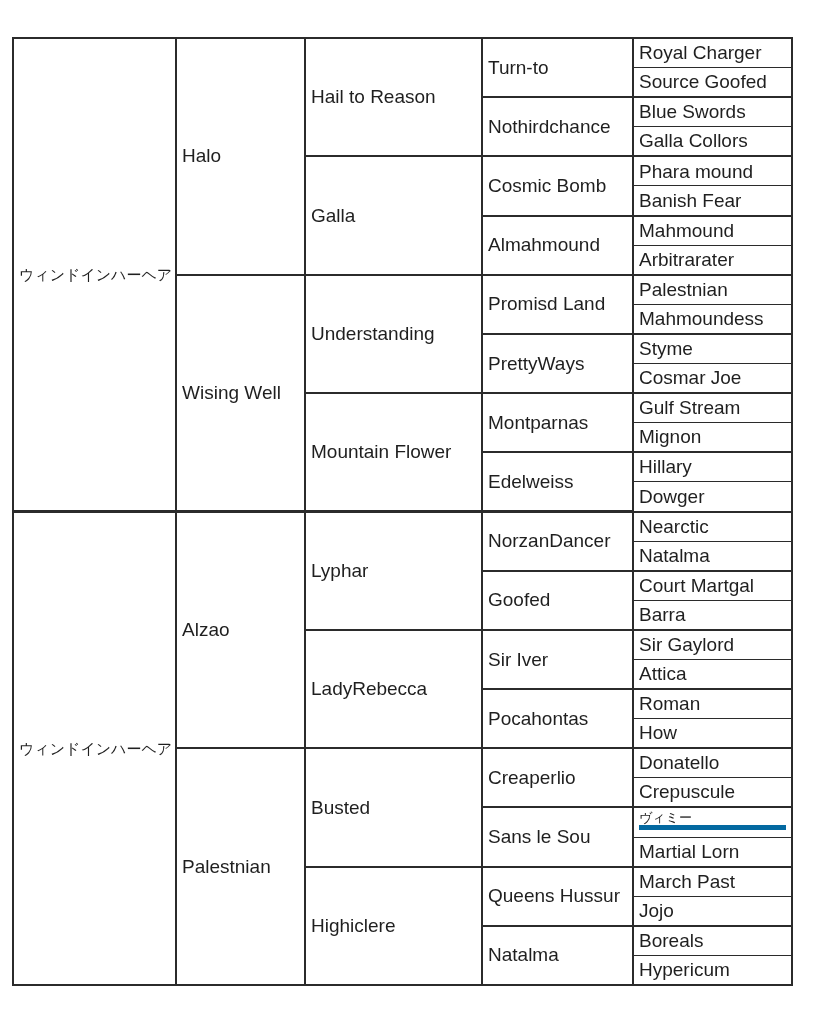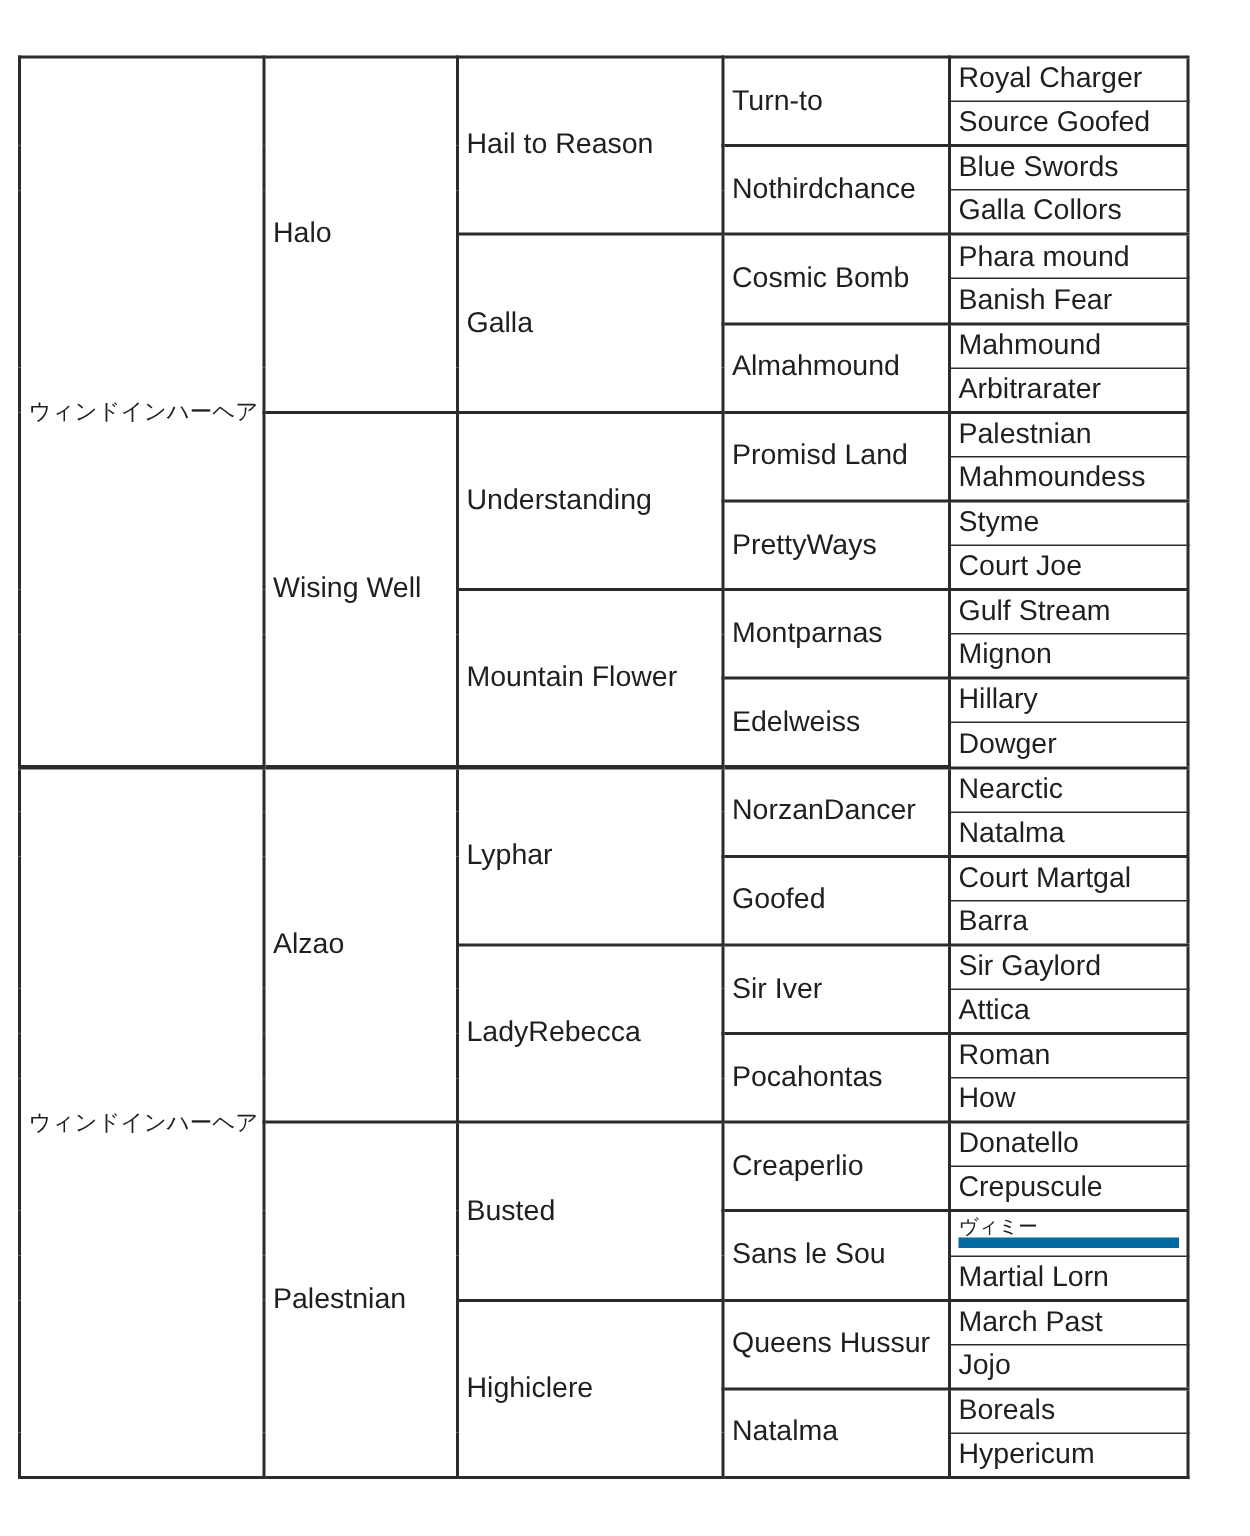--- a/index.html
+++ b/index.html
@@ -41,21 +41,21 @@
   td.g1, td.g2, td.g3, td.g4 { border-width: 2px; margin-top: 12px; }
   td.g1 { font-size: 15px; }
   td.g5.pstart { border-top-width: 2px; margin-top: 18px; }
   tr.half > td { border-top-width: 3px; }
   td.vimy { vertical-align: top; padding: 0; }
   td.vimy span {
     display: block;
     margin: 2px 5px 0 5px;
     font-size: 13px;
     line-height: 15px;
-    border-bottom: 7px solid #0369a1;
+    border-bottom: 5px solid #0369a1;
   }
 </style>
 </head>
 <body>
 
 <div class="pedigree-wrap">
 <table class="pedigree">
   <colgroup>
     <col class="c1">
         <col class="c2">
@@ -103,21 +103,21 @@
       <td class="g5 pstart">Palestnian</td>
     </tr>
     <tr>
       <td class="g5">Mahmoundess</td>
     </tr>
     <tr>
       <td class="g4" rowspan="2">PrettyWays</td>
       <td class="g5 pstart">Styme</td>
     </tr>
     <tr>
-      <td class="g5">Court Joe</td>
+      <td class="g5">Cosmar Joe</td>
     </tr>
     <tr>
       <td class="g3" rowspan="4">Mountain Flower</td>
       <td class="g4" rowspan="2">Montparnas</td>
       <td class="g5 pstart">Gulf Stream</td>
     </tr>
     <tr>
       <td class="g5">Mignon</td>
     </tr>
     <tr>

